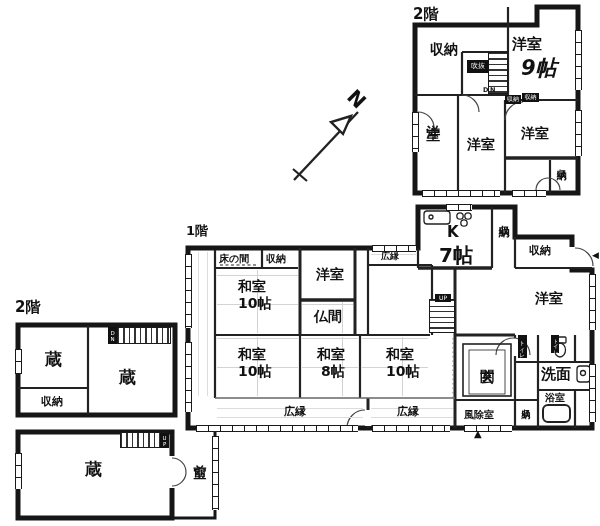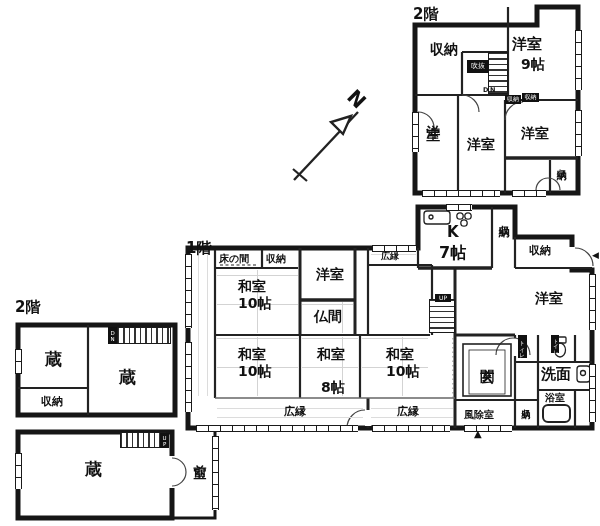--- a/index.html
+++ b/index.html
@@ -161,48 +161,48 @@
   <div class="win-v" style="left:211.5px;top:436px;height:74px;"></div>
 
   <div class="stair-h" style="left:488px;top:52px;width:20px;height:42px;"></div>
   <div class="stair-h" style="left:429px;top:299px;width:26px;height:34px;"></div>
   <div class="stair-v" style="left:117px;top:327px;width:54px;height:17px;"></div>
   <div class="stair-v" style="left:120px;top:432px;width:46px;height:16px;"></div>
 
   <div class="lbl" style="left:413px;top:6px;font-size:15px;">2階</div>
   <div class="lbl" style="left:430px;top:42px;font-size:14px;">収納</div>
   <div class="lbl" style="left:512px;top:36px;font-size:15px;">洋室</div>
-  <div class="lbl" style="left:521px;top:57px;font-size:14px;">9帖</div>
+  <div class="lbl" style="left:521px;top:57px;font-size:21px;font-style:italic;">9帖</div>
   <div class="lbl blk" style="left:467px;top:60px;width:22px;height:13px;font-size:7px;">吹抜</div>
   <div class="lbl" style="left:483px;top:87px;font-size:6.5px;letter-spacing:1.5px;">DN</div>
   <div class="lbl blk" style="left:505px;top:95px;width:16px;height:9px;font-size:6px;">収納</div>
   <div class="lbl blk" style="left:522px;top:93px;width:17px;height:9px;font-size:6px;">収納</div>
   <div class="lbl vert" style="left:425px;top:114px;font-size:14px;">洋室</div>
   <div class="lbl" style="left:467px;top:137px;font-size:14px;">洋室</div>
   <div class="lbl" style="left:521px;top:126px;font-size:14px;">洋室</div>
   <div class="lbl vert" style="left:556px;top:161px;font-size:10px;">収納</div>
 
-  <div class="lbl" style="left:186px;top:240px;font-size:15px;">1階</div>
+  <div class="lbl" style="left:186px;top:224px;font-size:13px;">1階</div>
   <div class="lbl" style="left:219px;top:253px;font-size:10px;">床の間</div>
   <div class="lbl" style="left:266px;top:253px;font-size:10px;">収納</div>
   <div class="lbl" style="left:238px;top:279px;font-size:14px;">和室</div>
   <div class="lbl" style="left:238px;top:296px;font-size:14px;">10帖</div>
   <div class="lbl" style="left:316px;top:267px;font-size:14px;">洋室</div>
   <div class="lbl" style="left:314px;top:309px;font-size:14px;">仏間</div>
   <div class="lbl" style="left:381px;top:251px;font-size:9px;">広縁</div>
   <div class="lbl" style="left:447px;top:224px;font-size:15px;">K</div>
-  <div class="lbl" style="left:439px;top:244px;font-size:16px;">7帖</div>
+  <div class="lbl" style="left:439px;top:244px;font-size:20px;">7帖</div>
   <div class="lbl vert" style="left:497px;top:216px;font-size:11px;">収納</div>
   <div class="lbl" style="left:529px;top:245px;font-size:11px;">収納</div>
   <div class="lbl" style="left:535px;top:291px;font-size:14px;">洋室</div>
   <div class="lbl blk" style="left:435px;top:294px;width:16px;height:8px;font-size:6px;">UP</div>
   <div class="lbl" style="left:238px;top:347px;font-size:14px;">和室</div>
   <div class="lbl" style="left:238px;top:364px;font-size:14px;">10帖</div>
   <div class="lbl" style="left:317px;top:347px;font-size:14px;">和室</div>
-  <div class="lbl" style="left:321px;top:380px;font-size:14px;">8帖</div>
+  <div class="lbl" style="left:321px;top:364px;font-size:14px;">8帖</div>
   <div class="lbl" style="left:386px;top:347px;font-size:14px;">和室</div>
   <div class="lbl" style="left:386px;top:364px;font-size:14px;">10帖</div>
   <div class="lbl vert" style="left:479px;top:357px;font-size:14px;">玄関</div>
   <div class="lbl" style="left:284px;top:406px;font-size:11px;">広縁</div>
   <div class="lbl" style="left:397px;top:406px;font-size:11px;">広縁</div>
   <div class="lbl" style="left:464px;top:409px;font-size:10px;">風除室</div>
   <div class="lbl vert" style="left:521px;top:402px;font-size:9px;">収納</div>
   <div class="lbl blk vert" style="left:518px;top:335px;width:9px;height:23px;font-size:5.5px;">トイレ</div>
   <div class="lbl blk vert" style="left:551px;top:335px;width:8px;height:18px;font-size:5px;">トイレ</div>
   <div class="lbl" style="left:541px;top:366px;font-size:15px;">洗面</div>

